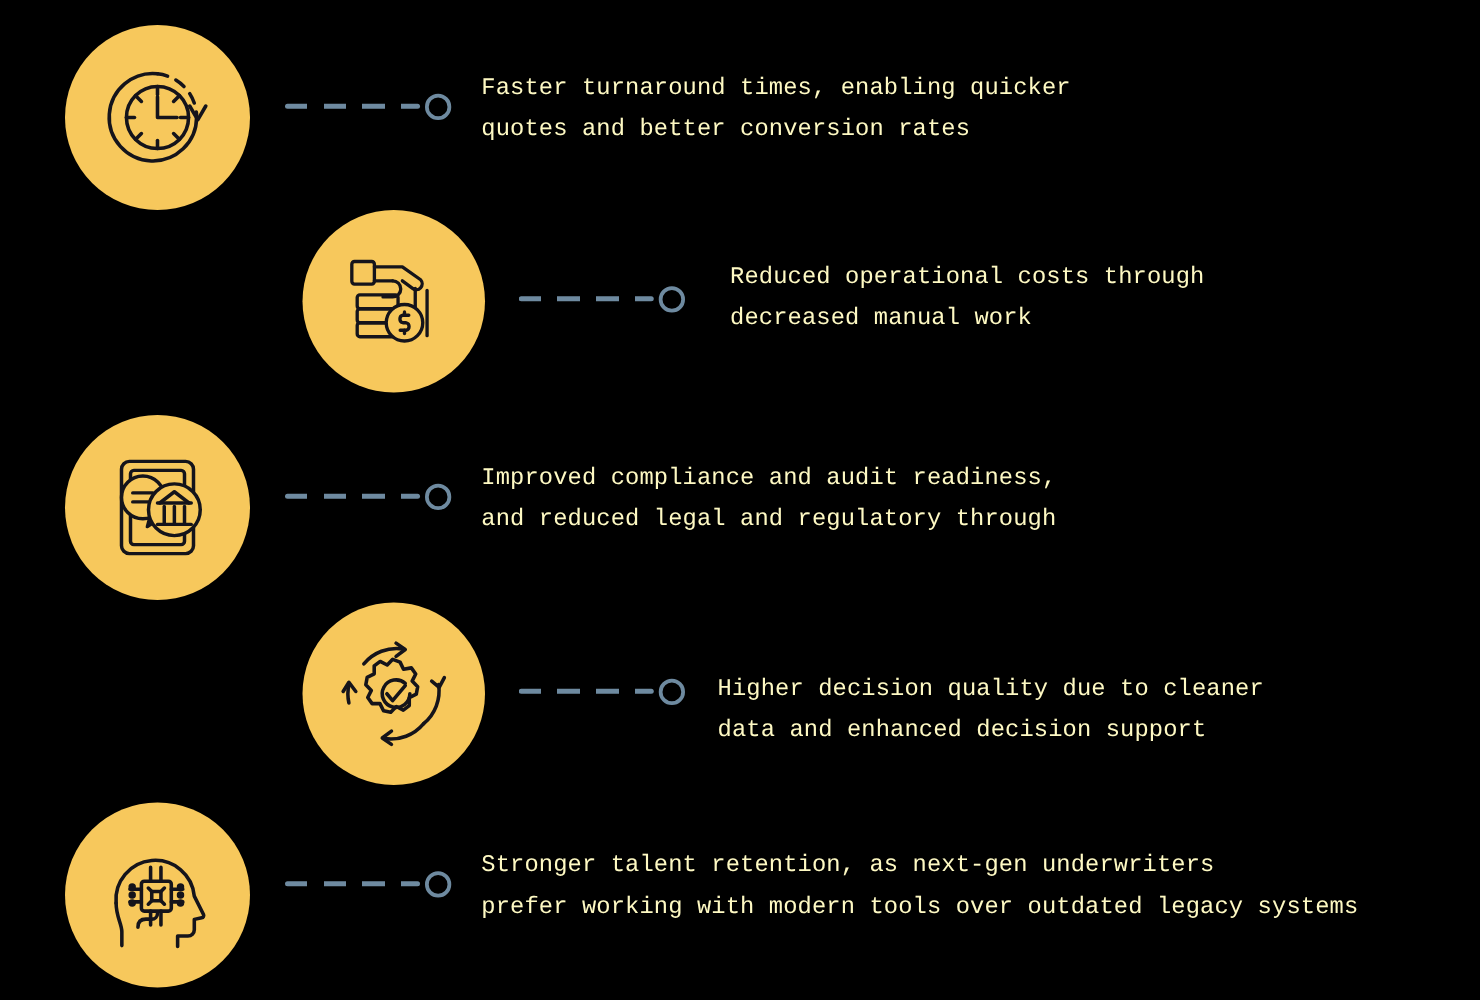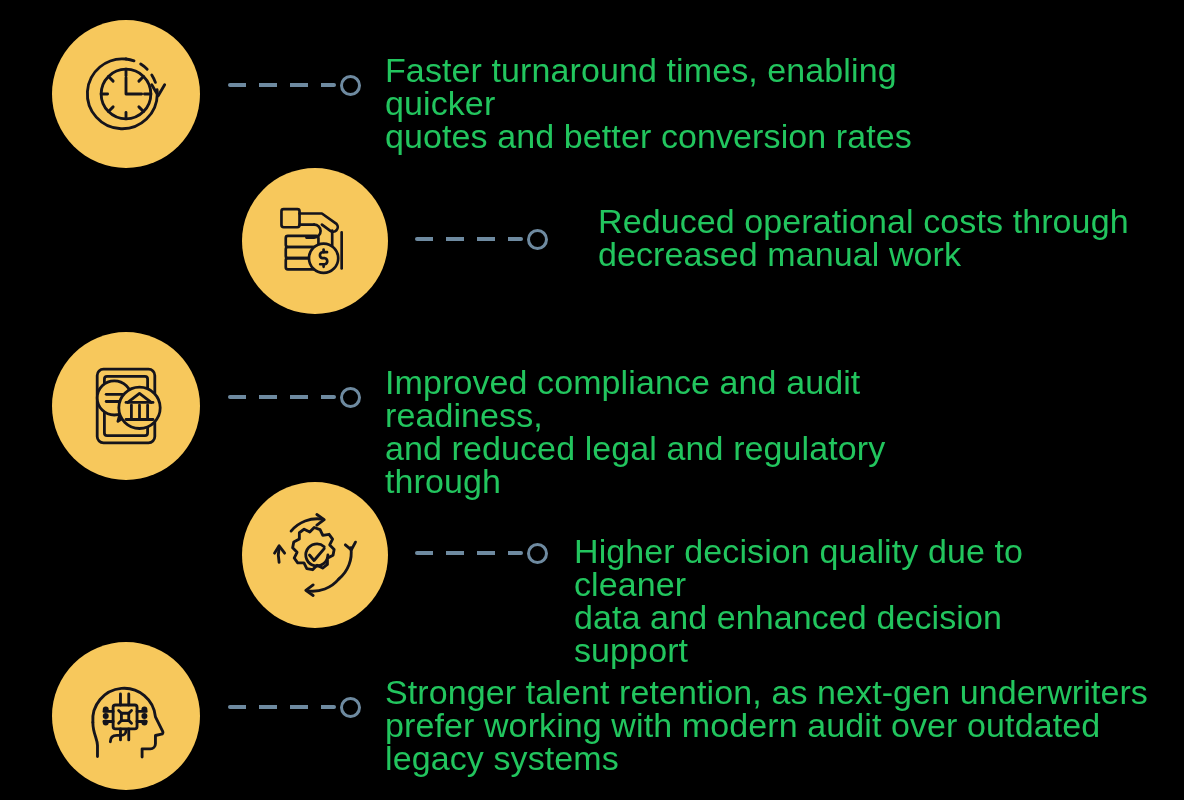--- a/index.html
+++ b/index.html
@@ -57,26 +57,27 @@
     width: 21px;
     height: 21px;
     border: 3px solid #6E8AA0;
     border-radius: 50%;
     box-sizing: border-box;
     margin-left: 4px;
     flex: none;
   }
   .caption {
     position: absolute;
-    color: #22c55e;
-    font-size: 34px;
+    color: #fef9c3;
+    font-size: 19px;
     line-height: 33px;
     letter-spacing: 0.1px;
     font-weight: 400;
     white-space: pre-line;
+    font-family: Liberation Mono, monospace;
   }
 </style>
 </head>
 <body>
 
 <div id="stage">
 
   <div class="row">
     <div class="icon-bubble" style="left:52px; top:20px; width:148px; height:148px;">
       <svg width="92" height="92" viewBox="0 0 100 100">
@@ -122,21 +123,21 @@
           <path d="M64 63 h-5.5 a3.6 3.6 0 0 0 0 7 h3 a3.6 3.6 0 0 1 0 7 h-5.5"></path>
           <line x1="60" y1="60" x2="60" y2="63"></line>
           <line x1="60" y1="77" x2="60" y2="80"></line>
         </g>
       </svg>
     </div>
     <div class="connector" style="left:415px; top:227px;">
       <div class="dashline" style="width:108px;"></div>
       <div class="endnode"></div>
     </div>
-    <div class="caption" style="left:598px; top:205px; width:540px;">Reduced operational costs through
+    <div class="caption" style="left:584px; top:205px; width:540px;">Reduced operational costs through
 decreased manual work</div>
   </div>
 
   <div class="row">
     <div class="icon-bubble" style="left:52px; top:332px; width:148px; height:148px;">
       <svg width="90" height="90" viewBox="0 0 100 100">
         <g fill="none" stroke="#15141B" stroke-width="3.1" stroke-linecap="round" stroke-linejoin="round">
           <rect x="18" y="9" width="64" height="82" rx="7"></rect>
           <rect x="26" y="17" width="48" height="66" rx="3"></rect>
           <circle cx="37" cy="41" r="19" fill="#F7C85C"></circle>
@@ -207,16 +208,16 @@
           <circle cx="70" cy="50" r="1.7" fill="#15141B"></circle>
           <circle cx="70" cy="57" r="1.7" fill="#15141B"></circle>
         </g>
       </svg>
     </div>
     <div class="connector" style="left:228px; top:695px;">
       <div class="dashline" style="width:108px;"></div>
       <div class="endnode"></div>
     </div>
     <div class="caption" style="left:385px; top:676px; width:790px;">Stronger talent retention, as next-gen underwriters
-prefer working with modern audit over outdated legacy systems</div>
+prefer working with modern tools over outdated legacy systems</div>
   </div>
 
 </div>
 
 </body></html>

